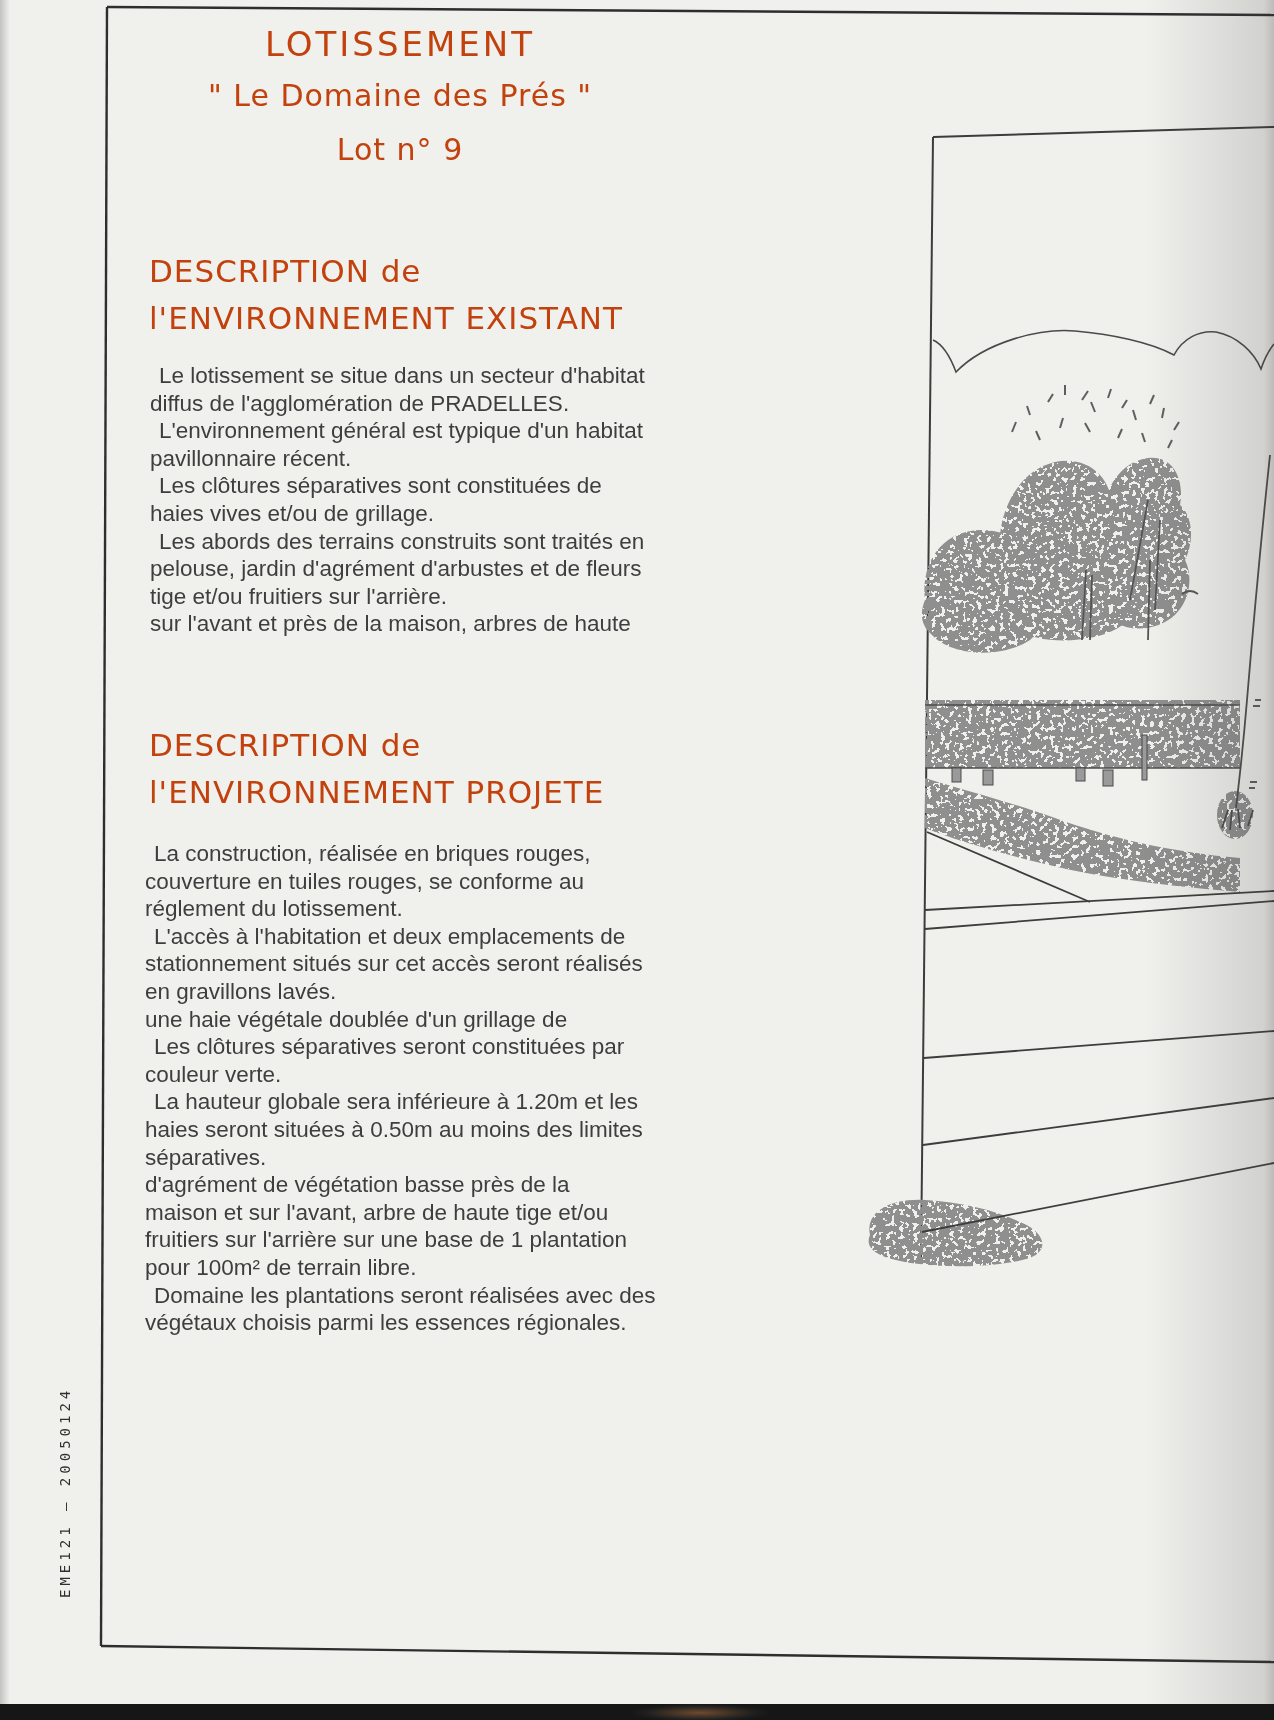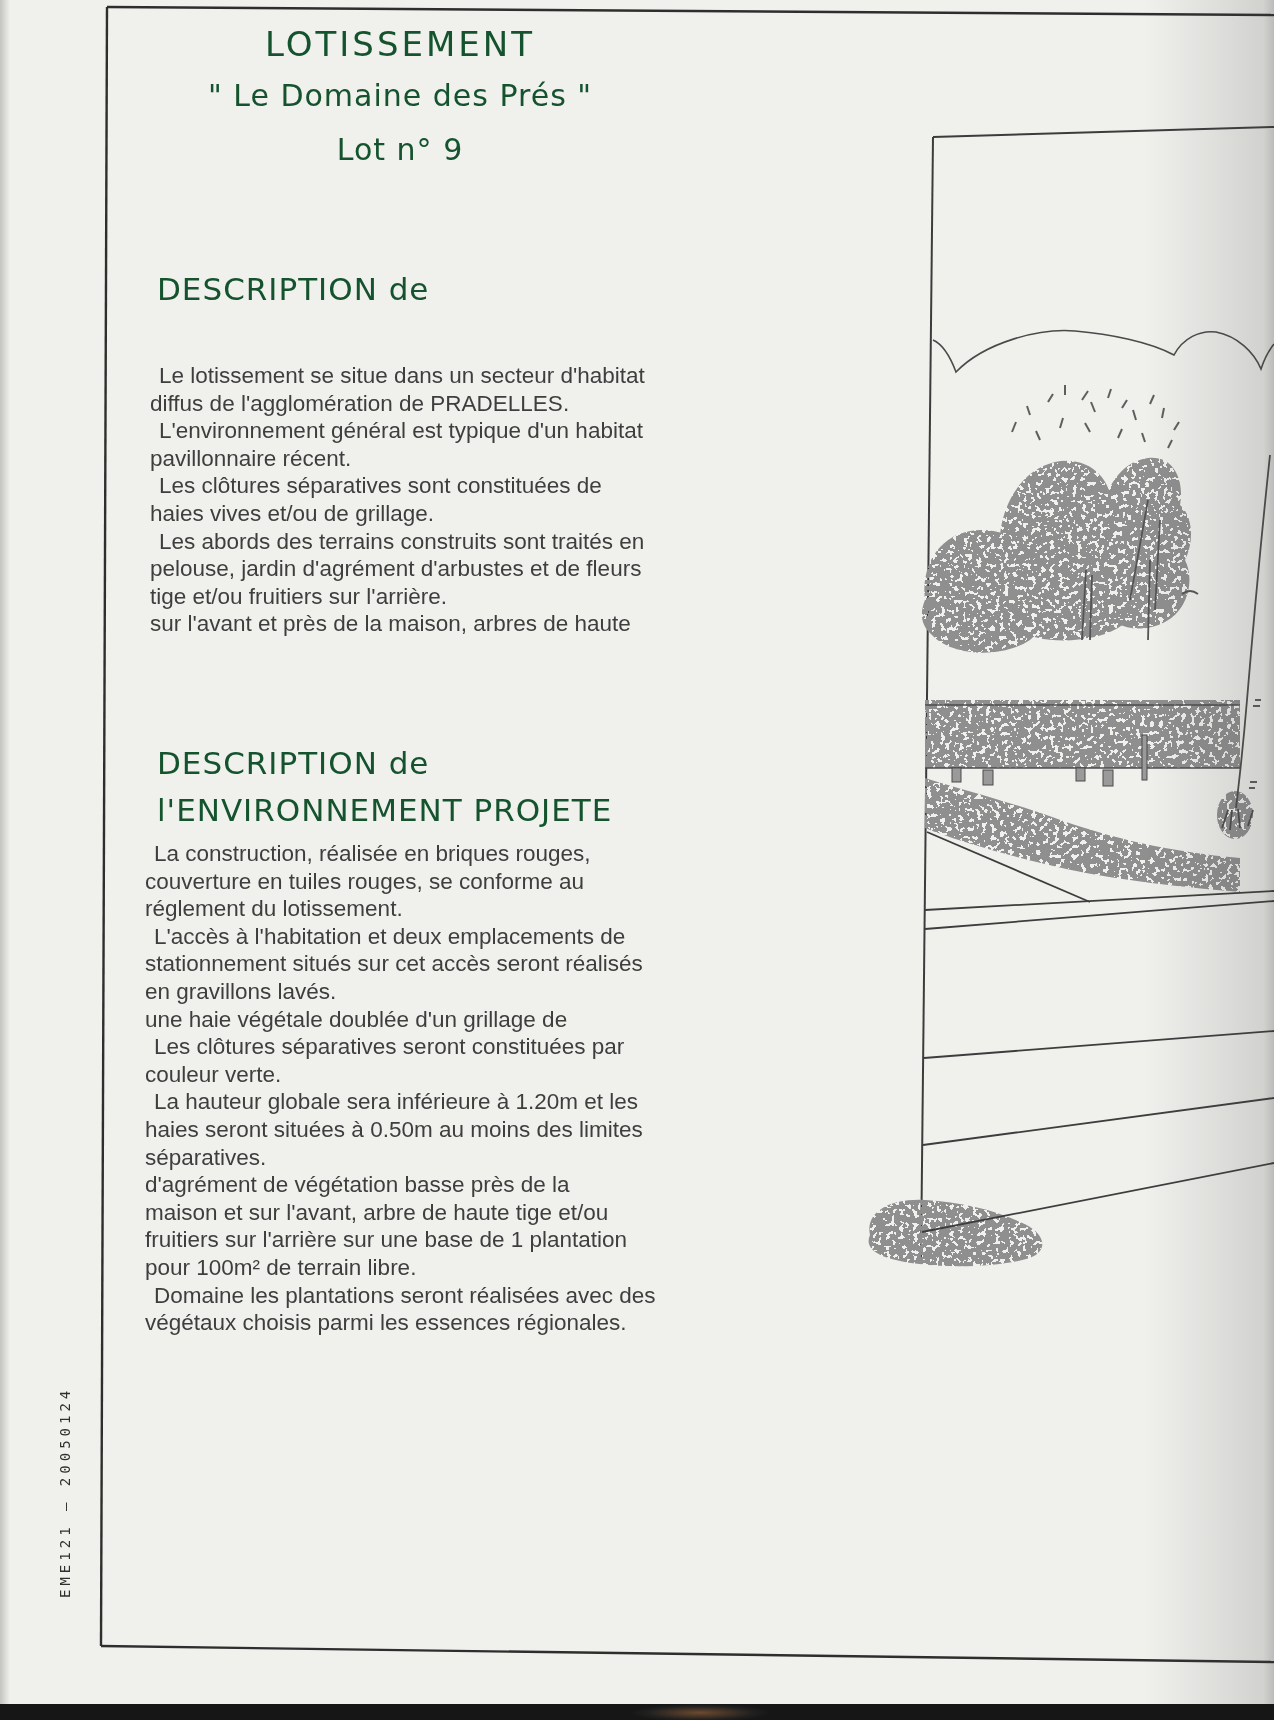--- a/index.html
+++ b/index.html
@@ -22,28 +22,28 @@
   }
   .bottom-bar {
     position:absolute; left:0; right:0; bottom:0; height:16px;
     background:radial-gradient(ellipse 70px 9px at 700px 55%, #6d4a30 0%, #20201f 75%, #161616 100%);
   }
   svg.overlay { position:absolute; left:0; top:0; pointer-events:none; }
 
   
   .title-line, .heading .hl {
     font-family:"DejaVu Sans", sans-serif;
-    color:#14532d;
+    color:#c2410c;
   }
   .title-block { position:absolute; left:180px; width:440px; text-align:center; white-space:nowrap; }
   #title-1 { top:24px;  font-size:34px; letter-spacing:3px; }
   #title-2 { top:78px;  font-size:30px; letter-spacing:1px; }
   #title-3 { top:132px; font-size:30px; letter-spacing:1px; }
 
-  .heading { position:absolute; left:157px; white-space:nowrap;margin-top:18px; }
+  .heading { position:absolute; left:149px; white-space:nowrap; }
   .heading .hl { display:block; font-size:31px; line-height:47px; letter-spacing:1px; }
   #heading-1 { top:248px; }
   #heading-2 { top:722px; }
 
   .body-block { position:absolute; white-space:nowrap; font-size:22.5px; line-height:27.6px; }
   #body-1 { left:150px; top:362px; }
   #body-2 { left:145px; top:840px; }
   .ln { height:27.6px; }
   .ln.ind { padding-left:9px; }
 
@@ -160,20 +160,21 @@
       </g>
     </g>
   </svg>
 
   <div class="title-block title-line" id="title-1">LOTISSEMENT</div>
   <div class="title-block title-line" id="title-2">" Le Domaine des Prés "</div>
   <div class="title-block title-line" id="title-3">Lot n° 9</div>
 
   <div class="heading" id="heading-1">
     <span class="hl">DESCRIPTION de</span>
+    <span class="hl">l'ENVIRONNEMENT EXISTANT</span>
   </div>
   <div class="body-block" id="body-1">
     <div class="ln ind">Le lotissement se situe dans un secteur d'habitat</div>
     <div class="ln">diffus de l'agglomération de PRADELLES.</div>
     <div class="ln ind">L'environnement général est typique d'un habitat</div>
     <div class="ln">pavillonnaire récent.</div>
     <div class="ln ind">Les clôtures séparatives sont constituées de</div>
     <div class="ln">haies vives et/ou de grillage.</div>
     <div class="ln ind">Les abords des terrains construits sont traités en</div>
     <div class="ln">pelouse, jardin d'agrément d'arbustes et de fleurs</div>

